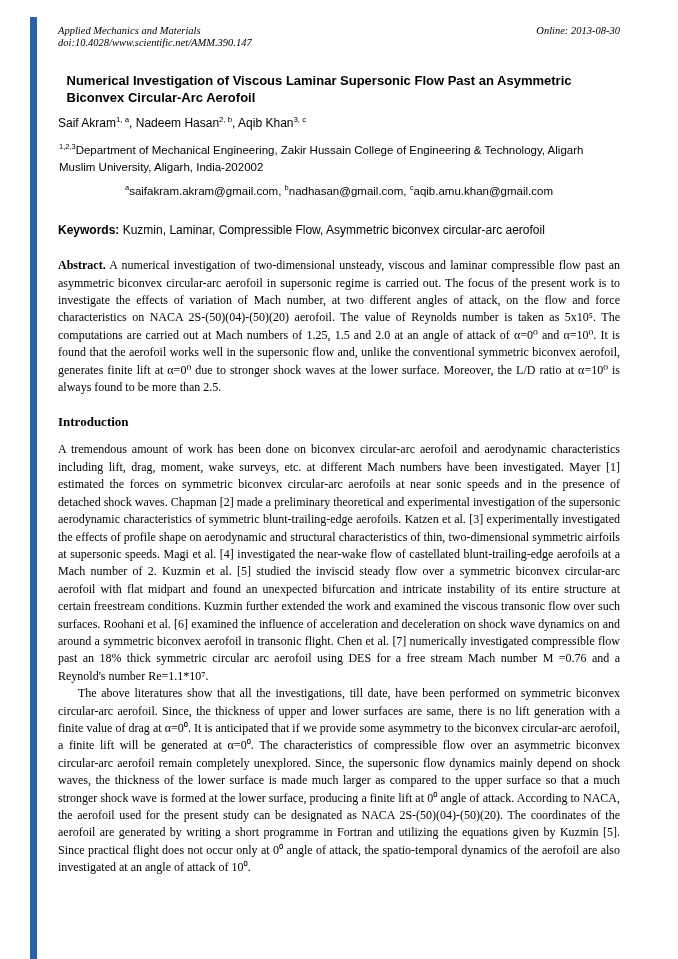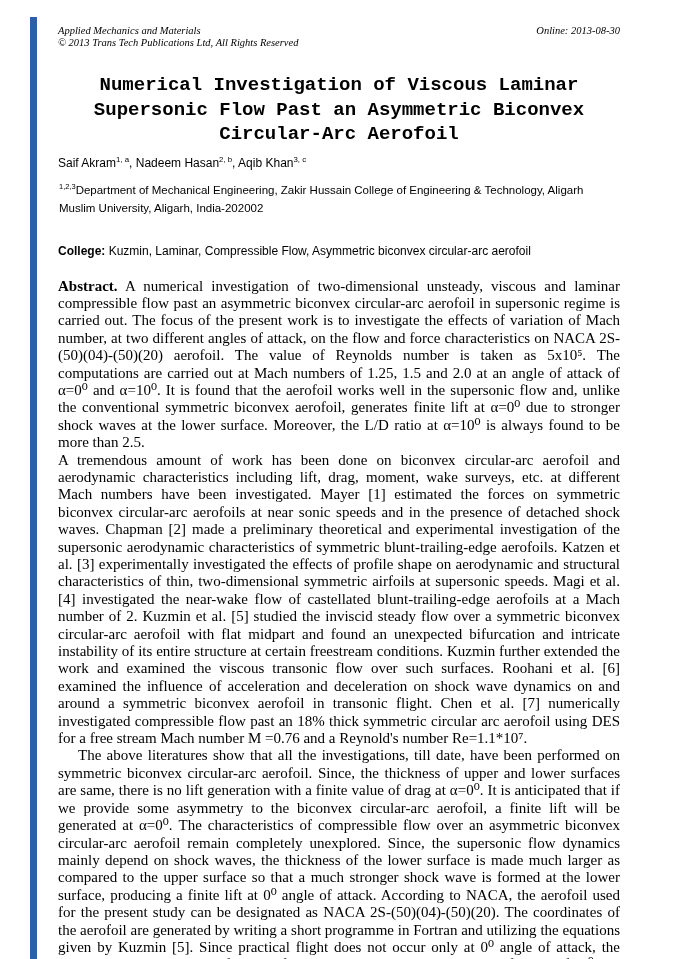--- a/index.html
+++ b/index.html
@@ -23,23 +23,23 @@
   .header-left .hline, .header-right {
     font-style:italic;
     font-size:10.5px;
     line-height:11.9px;
     white-space:nowrap;
   }
 
   .title {
     margin:24px auto 0 auto;
     max-width:545px;
-    text-align:center;
-    font-family:Liberation Mono, monospace;
-    font-size:19px;
+    text-align:left;
+    font-family:Liberation Sans, sans-serif;
+    font-size:13px;
     font-weight:bold;
     line-height:1.3;
   }
   .authors {
     margin-top:9px;
     text-align:left;
     font-family:"Liberation Sans","DejaVu Sans",sans-serif;
     font-size:12px;
   }
   .affiliation {
@@ -59,59 +59,61 @@
 
   .keywords {
     margin-top:26px;
     font-family:"Liberation Sans","DejaVu Sans",sans-serif;
     font-size:12px;
   }
   .keywords b { font-weight:bold; }
 
   .body-text {
     margin:0;
-    font-size:15px;
+    font-size:12px;
     line-height:17.4px;
     text-align:justify;
   }
   .abstract { margin-top:20px; }
   .abstract b { font-weight:bold; }
 
   .section-heading {
     margin:18px 0 11px 0;
     font-size:13px;
     font-weight:bold;
     font-family:"Liberation Serif","DejaVu Serif",serif;
   }
-  .indent { text-indent:20px; }
+  .indent { text-indent:20px;font-family:Liberation Serif, serif; }
 </style>
 </head>
 <body>
 
 <div class="page">
   <div class="accent-bar" style="background: rgb(47, 95, 167);"></div>
   <div class="content">
 
     <div class="header">
       <div class="header-left">
         <div class="hline">Applied Mechanics and Materials</div>
-        <div class="hline">© 2013 Trans Tech Publications Ltd, All Rights Reserved</div>
+        <div class="hline">doi:10.4028/www.scientific.net/AMM.390.147</div>
       </div>
       <div class="header-right">Online: 2013-08-30</div>
     </div>
 
     <h1 class="title">Numerical Investigation of Viscous Laminar Supersonic Flow Past an Asymmetric Biconvex Circular-Arc Aerofoil</h1>
 
     <div class="authors"><span>Saif Akram</span><sup>1, a</sup><span>, Nadeem Hasan</span><sup>2, b</sup><span>, Aqib Khan</span><sup>3, c</sup></div>
 
     <div class="affiliation"><sup>1,2,3</sup><span>Department of Mechanical Engineering, Zakir Hussain College of Engineering &amp; Technology, Aligarh Muslim University, Aligarh, India-202002</span></div>
 
+    <div class="emails"><sup>a</sup><span>saifakram.akram@gmail.com, </span><sup>b</sup><span>nadhasan@gmail.com, </span><sup>c</sup><span>aqib.amu.khan@gmail.com</span></div>
 
-    <div class="keywords"><b>College:</b><span> Kuzmin, Laminar, Compressible Flow, Asymmetric biconvex circular-arc aerofoil</span></div>
+    <div class="keywords"><b>Keywords:</b><span> Kuzmin, Laminar, Compressible Flow, Asymmetric biconvex circular-arc aerofoil</span></div>
 
     <p class="body-text abstract"><b>Abstract.</b><span> A numerical investigation of two-dimensional unsteady, viscous and laminar compressible flow past an asymmetric biconvex circular-arc aerofoil in supersonic regime is carried out. The focus of the present work is to investigate the effects of variation of Mach number, at two different angles of attack, on the flow and force characteristics on NACA 2S-(50)(04)-(50)(20) aerofoil. The value of Reynolds number is taken as 5x10⁵. The computations are carried out at Mach numbers of 1.25, 1.5 and 2.0 at an angle of attack of α=0⁰ and α=10⁰. It is found that the aerofoil works well in the supersonic flow and, unlike the conventional symmetric biconvex aerofoil, generates finite lift at α=0⁰ due to stronger shock waves at the lower surface. Moreover, the L/D ratio at α=10⁰ is always found to be more than 2.5.</span></p>
 
+    <h2 class="section-heading">Introduction</h2>
 
     <p class="body-text">A tremendous amount of work has been done on biconvex circular-arc aerofoil and aerodynamic characteristics including lift, drag, moment, wake surveys, etc. at different Mach numbers have been investigated. Mayer [1] estimated the forces on symmetric biconvex circular-arc aerofoils at near sonic speeds and in the presence of detached shock waves. Chapman [2] made a preliminary theoretical and experimental investigation of the supersonic aerodynamic characteristics of symmetric blunt-trailing-edge aerofoils. Katzen et al. [3] experimentally investigated the effects of profile shape on aerodynamic and structural characteristics of thin, two-dimensional symmetric airfoils at supersonic speeds. Magi et al. [4] investigated the near-wake flow of castellated blunt-trailing-edge aerofoils at a Mach number of 2. Kuzmin et al. [5] studied the inviscid steady flow over a symmetric biconvex circular-arc aerofoil with flat midpart and found an unexpected bifurcation and intricate instability of its entire structure at certain freestream conditions. Kuzmin further extended the work and examined the viscous transonic flow over such surfaces. Roohani et al. [6] examined the influence of acceleration and deceleration on shock wave dynamics on and around a symmetric biconvex aerofoil in transonic flight. Chen et al. [7] numerically investigated compressible flow past an 18% thick symmetric circular arc aerofoil using DES for a free stream Mach number M =0.76 and a Reynold's number Re=1.1*10⁷.</p>
     <p class="body-text indent">The above literatures show that all the investigations, till date, have been performed on symmetric biconvex circular-arc aerofoil. Since, the thickness of upper and lower surfaces are same, there is no lift generation with a finite value of drag at α=0⁰. It is anticipated that if we provide some asymmetry to the biconvex circular-arc aerofoil, a finite lift will be generated at α=0⁰. The characteristics of compressible flow over an asymmetric biconvex circular-arc aerofoil remain completely unexplored. Since, the supersonic flow dynamics mainly depend on shock waves, the thickness of the lower surface is made much larger as compared to the upper surface so that a much stronger shock wave is formed at the lower surface, producing a finite lift at 0⁰ angle of attack. According to NACA, the aerofoil used for the present study can be designated as NACA 2S-(50)(04)-(50)(20). The coordinates of the aerofoil are generated by writing a short programme in Fortran and utilizing the equations given by Kuzmin [5]. Since practical flight does not occur only at 0⁰ angle of attack, the spatio-temporal dynamics of the aerofoil are also investigated at an angle of attack of 10⁰.</p>
 
   </div>
 </div>
 
 </body></html>

